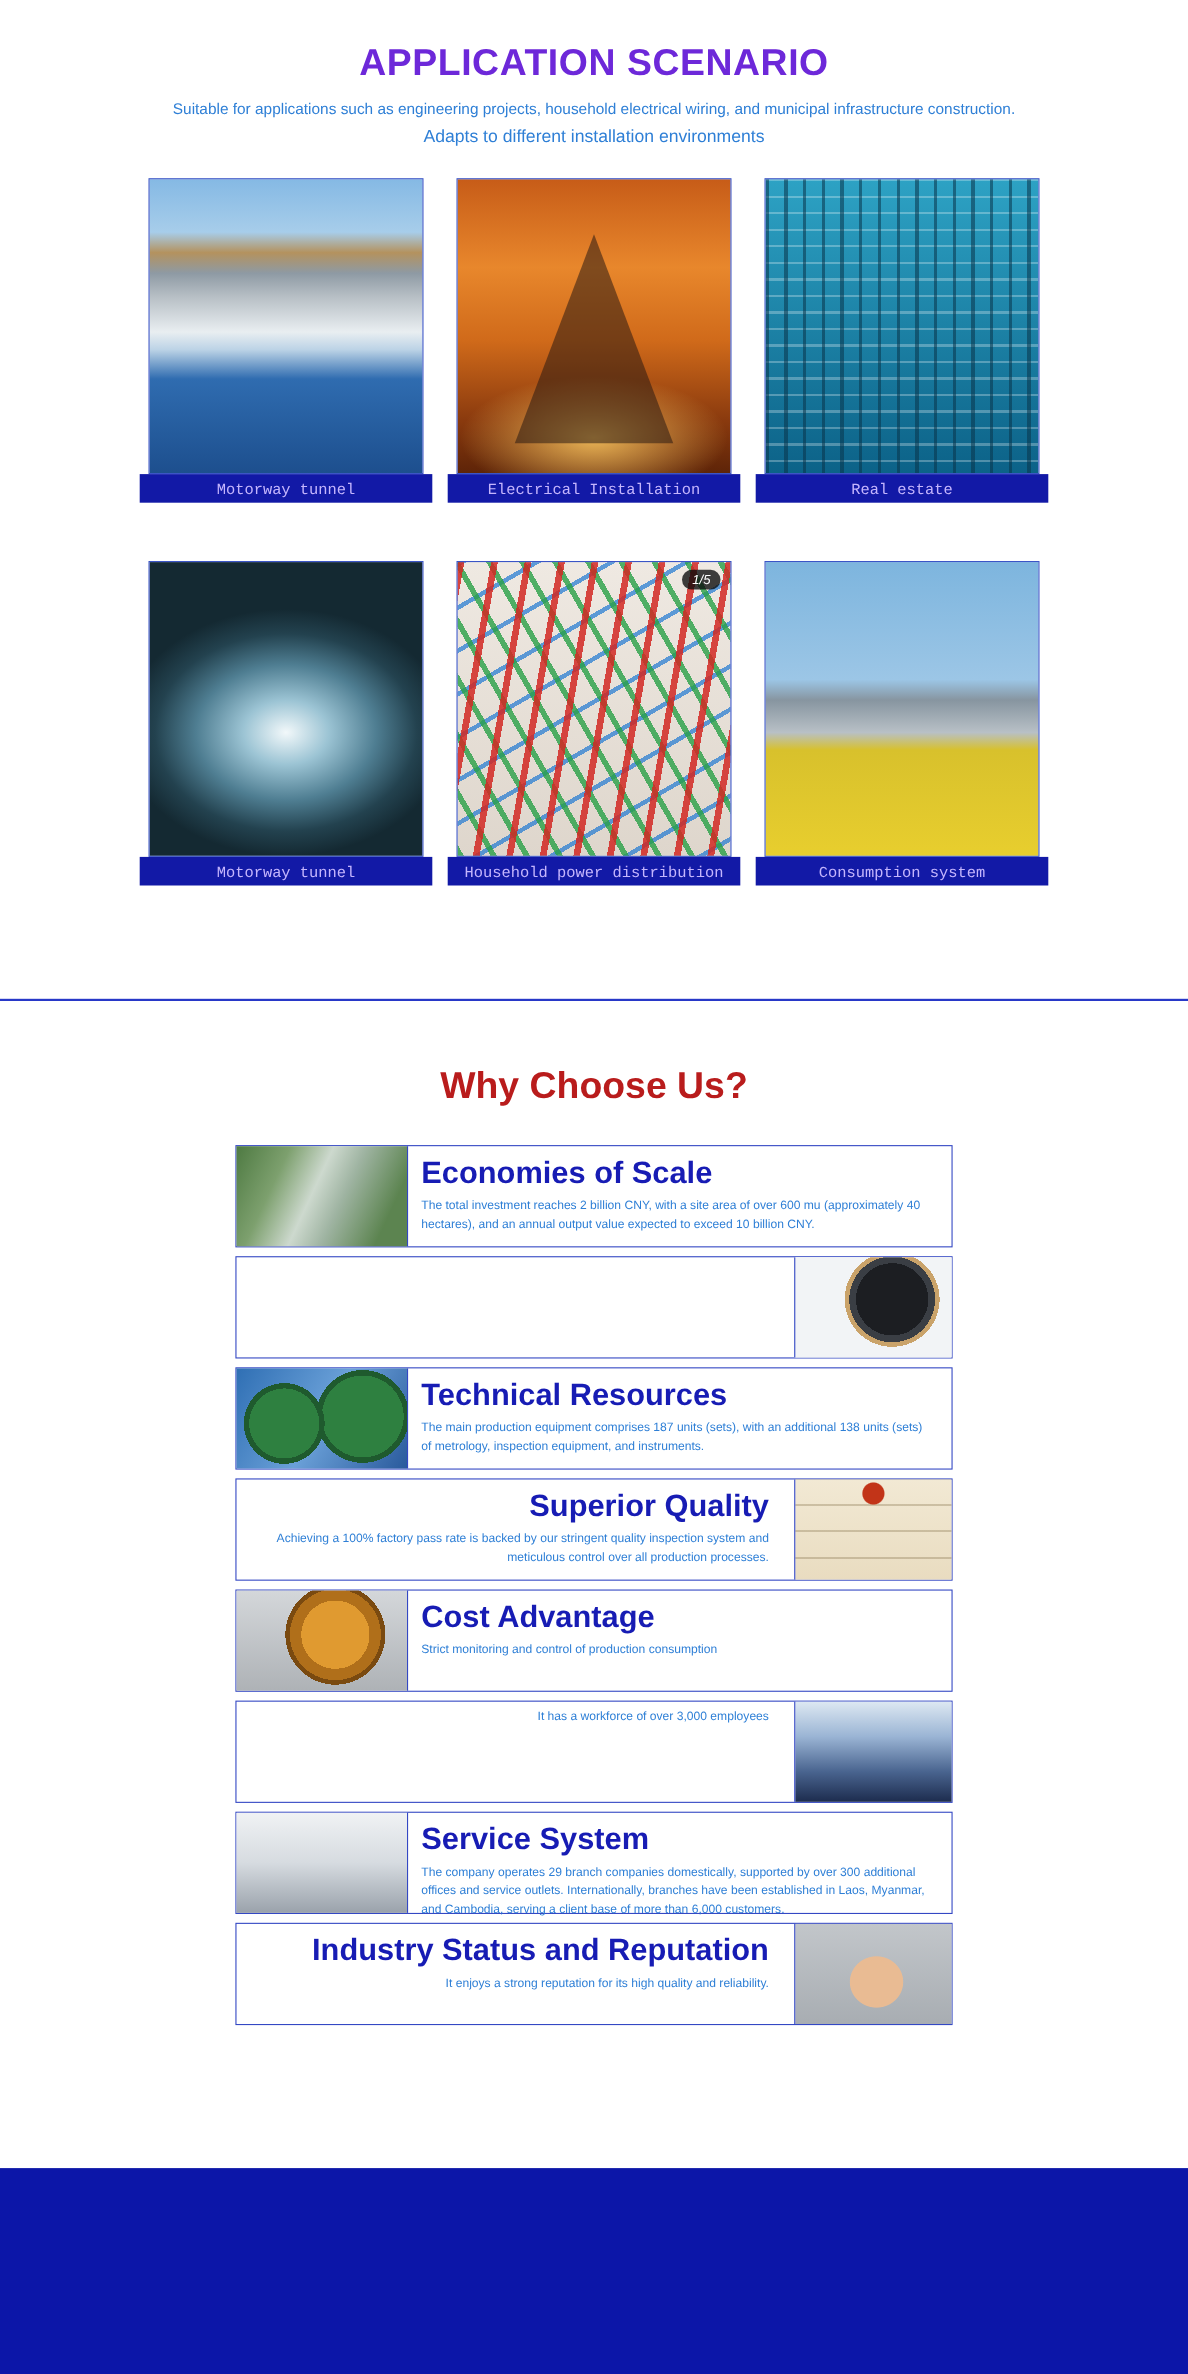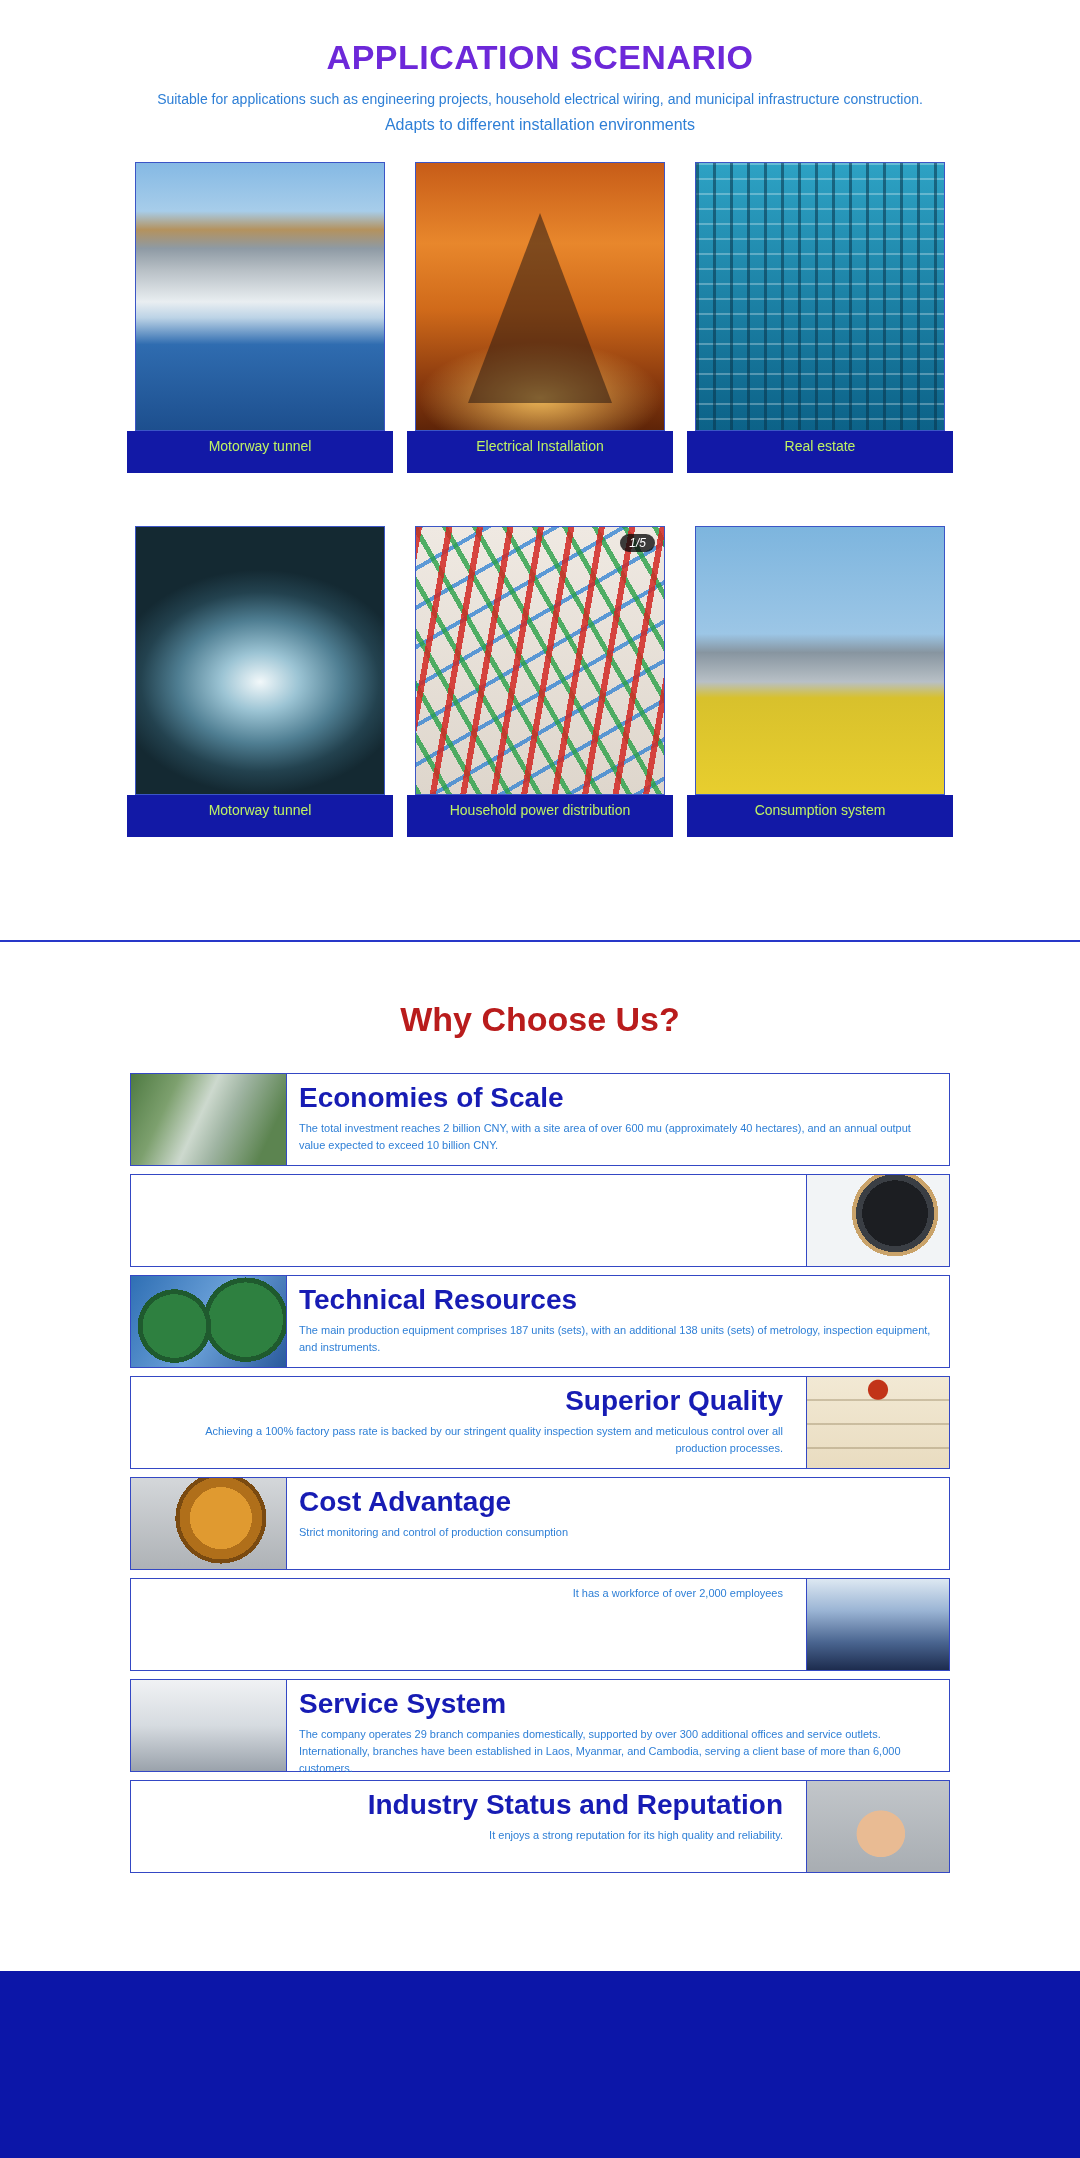--- a/index.html
+++ b/index.html
@@ -11,22 +11,22 @@
   .page-title{margin:38px 0 0;text-align:center;font-size:34px;font-weight:700;
     color:#6d28d9;letter-spacing:.5px;}
   .sub1{margin:14px auto 0;text-align:center;font-size:14px;color:#2e7fd6;width:900px;}
   .sub2{margin:9px auto 0;text-align:center;font-size:16px;color:#2e7fd6;}
   
   .gallery{width:826px;margin:28px auto 0;display:flex;justify-content:space-between;}
   .gallery.row2{margin-top:53px;}
   .g-item{width:266px;}
   .g-img{width:250px;height:269px;margin:0 auto;border:1px solid #3b55c6;
     box-sizing:border-box;position:relative;overflow:hidden;}
-  .g-cap{height:42px;line-height:30px;background:#1219a6;color:#bef264;
-    text-align:center;font-size:14px;}
+  .g-cap{height:26px;line-height:30px;background:#1219a6;color:#c4b5fd;
+    text-align:center;font-size:14px;font-family:Liberation Mono, monospace;}
   .badge{position:absolute;top:7px;right:9px;background:rgba(10,10,10,.78);
     color:#fff;font-size:12px;padding:2px 9px;border-radius:11px;}
   
   .img-dam{background:linear-gradient(180deg,#85b9e4 0%,#a7cdea 18%,#b4925e 25%,
     #8e9aa4 32%,#b7bfc5 40%,#e9eef1 52%,#bcd3e6 58%,#2f6cb0 68%,#1d4f8e 100%);}
   .img-estate{background:
     repeating-linear-gradient(90deg,rgba(8,52,74,.55) 0 3px,transparent 3px 17px),
     repeating-linear-gradient(180deg,rgba(255,255,255,.28) 0 2px,transparent 2px 15px),
     linear-gradient(180deg,#2da2c4,#0c6288);}
   .img-pylon{background:
@@ -41,21 +41,21 @@
     repeating-linear-gradient(100deg,rgba(210,40,35,.85) 0 6px,transparent 6px 30px),
     repeating-linear-gradient(60deg,rgba(40,160,70,.8) 0 5px,transparent 5px 26px),
     repeating-linear-gradient(150deg,rgba(30,120,210,.7) 0 4px,transparent 4px 34px),
     linear-gradient(180deg,#efe9e2,#ded6cc); font-style: italic;}
   .img-refinery{background:linear-gradient(180deg,#7db5de 0%,#9cc6e6 40%,#8795a0 47%,
     #b8c0c6 58%,#d8c12c 64%,#e8ce2e 100%);}
   
   .divider{margin:103px 0 0;border:none;border-top:2px solid #2838c8;}
   .why-title{margin:58px 0 0;text-align:center;font-size:34px;font-weight:700;color:#b91c1c;}
   
-  .cards{width:820px;margin:34px auto 0;}
+  .cards{width:652px;margin:34px auto 0;}
   .card{position:relative;height:93px;border:1px solid #3448c4;margin-bottom:8px;
     box-sizing:border-box;background:#ffffff;}
   .card-img{position:absolute;top:0;bottom:0;overflow:hidden;}
   .card.left .card-img{left:0;width:155px;border-right:1px solid #3448c4;}
   .card.right .card-img{right:0;width:142px;border-left:1px solid #3448c4;}
   .txt{position:absolute;top:0;bottom:0;}
   .card.left .txt{left:168px;right:16px;text-align:left;}
   .card.right .txt{left:20px;right:166px;text-align:right;}
   .card h3{margin:8px 0 0;font-size:28px;font-weight:700;color:#171cb4;}
   .card p{margin:6px 0 0;font-size:11px;line-height:1.55;color:#2e7fd6;}
@@ -160,21 +160,21 @@
     <div class="card-img img-coil"></div>
     <div class="txt">
       <h3>Cost Advantage</h3>
       <p>Strict monitoring and control of production consumption</p>
     </div>
   </section>
 
   <section class="card right">
     <div class="card-img img-crowd"></div>
     <div class="txt">
-      <p>It has a workforce of over 2,000 employees</p>
+      <p>It has a workforce of over 3,000 employees</p>
     </div>
   </section>
 
   <section class="card left">
     <div class="card-img img-service"></div>
     <div class="txt">
       <h3>Service System</h3>
       <p>The company operates 29 branch companies domestically, supported by over 300 additional offices and service outlets. Internationally, branches have been established in Laos, Myanmar, and Cambodia, serving a client base of more than 6,000 customers.</p>
     </div>
   </section>

